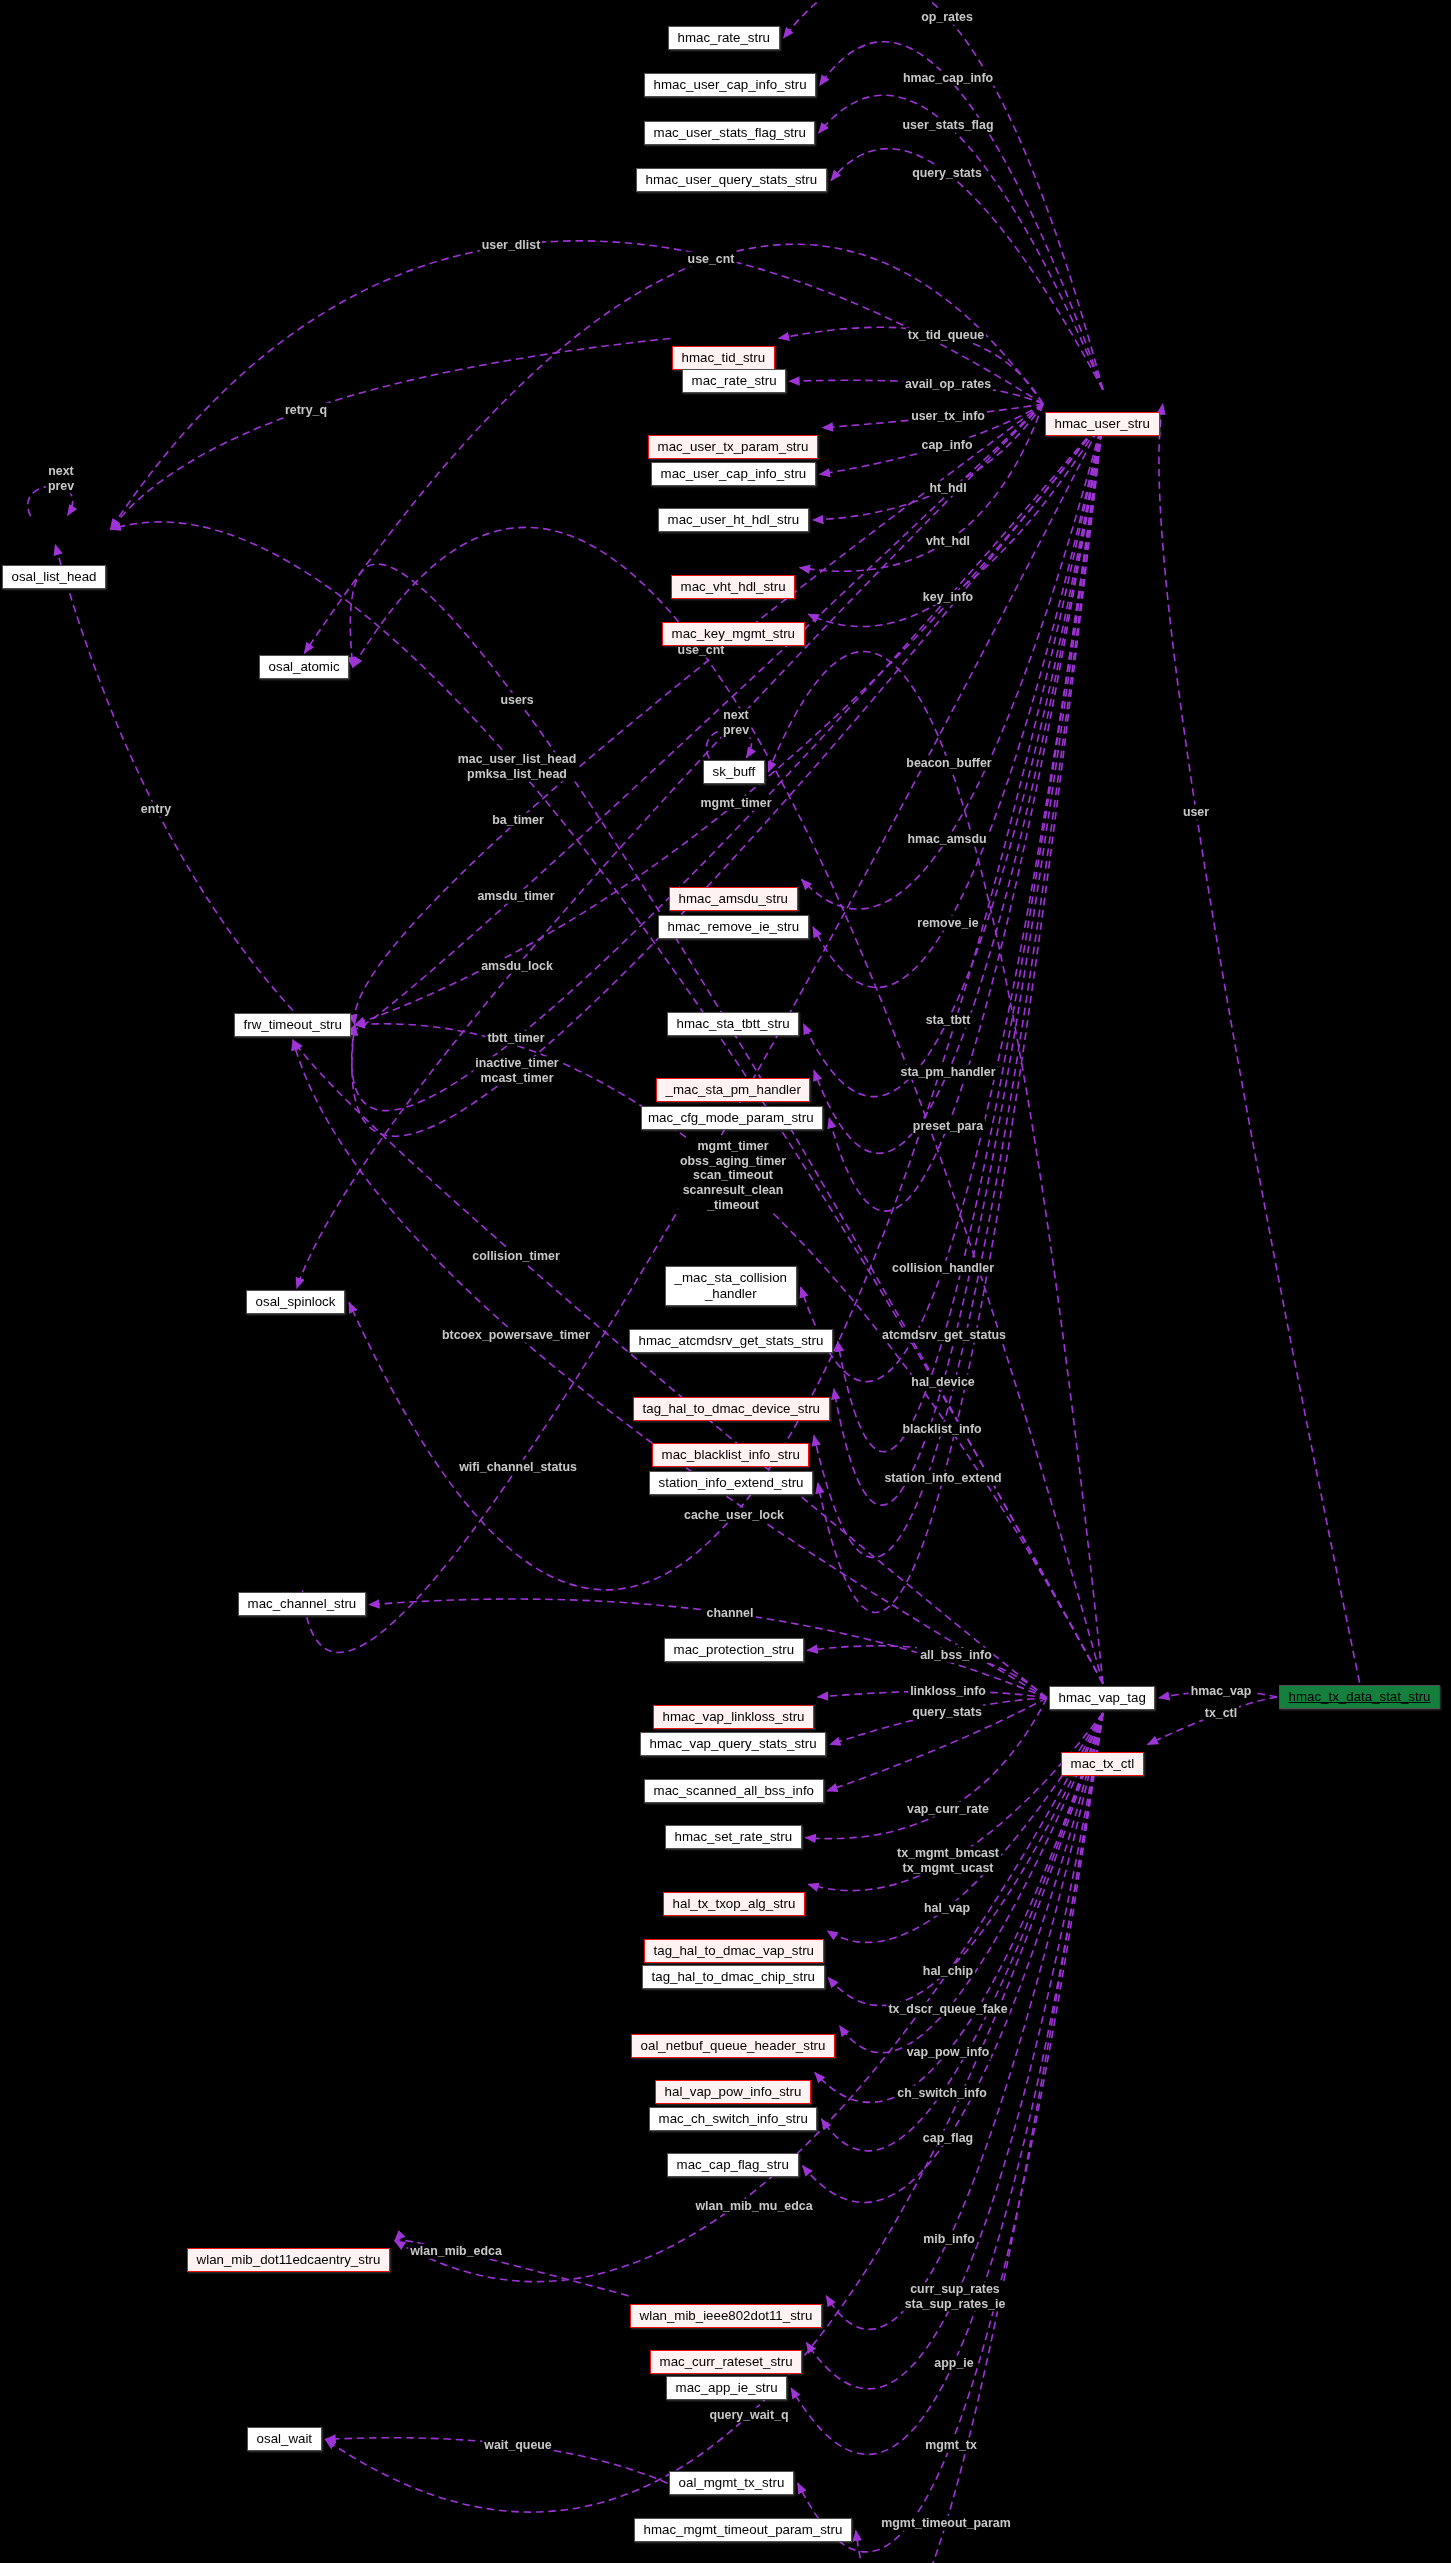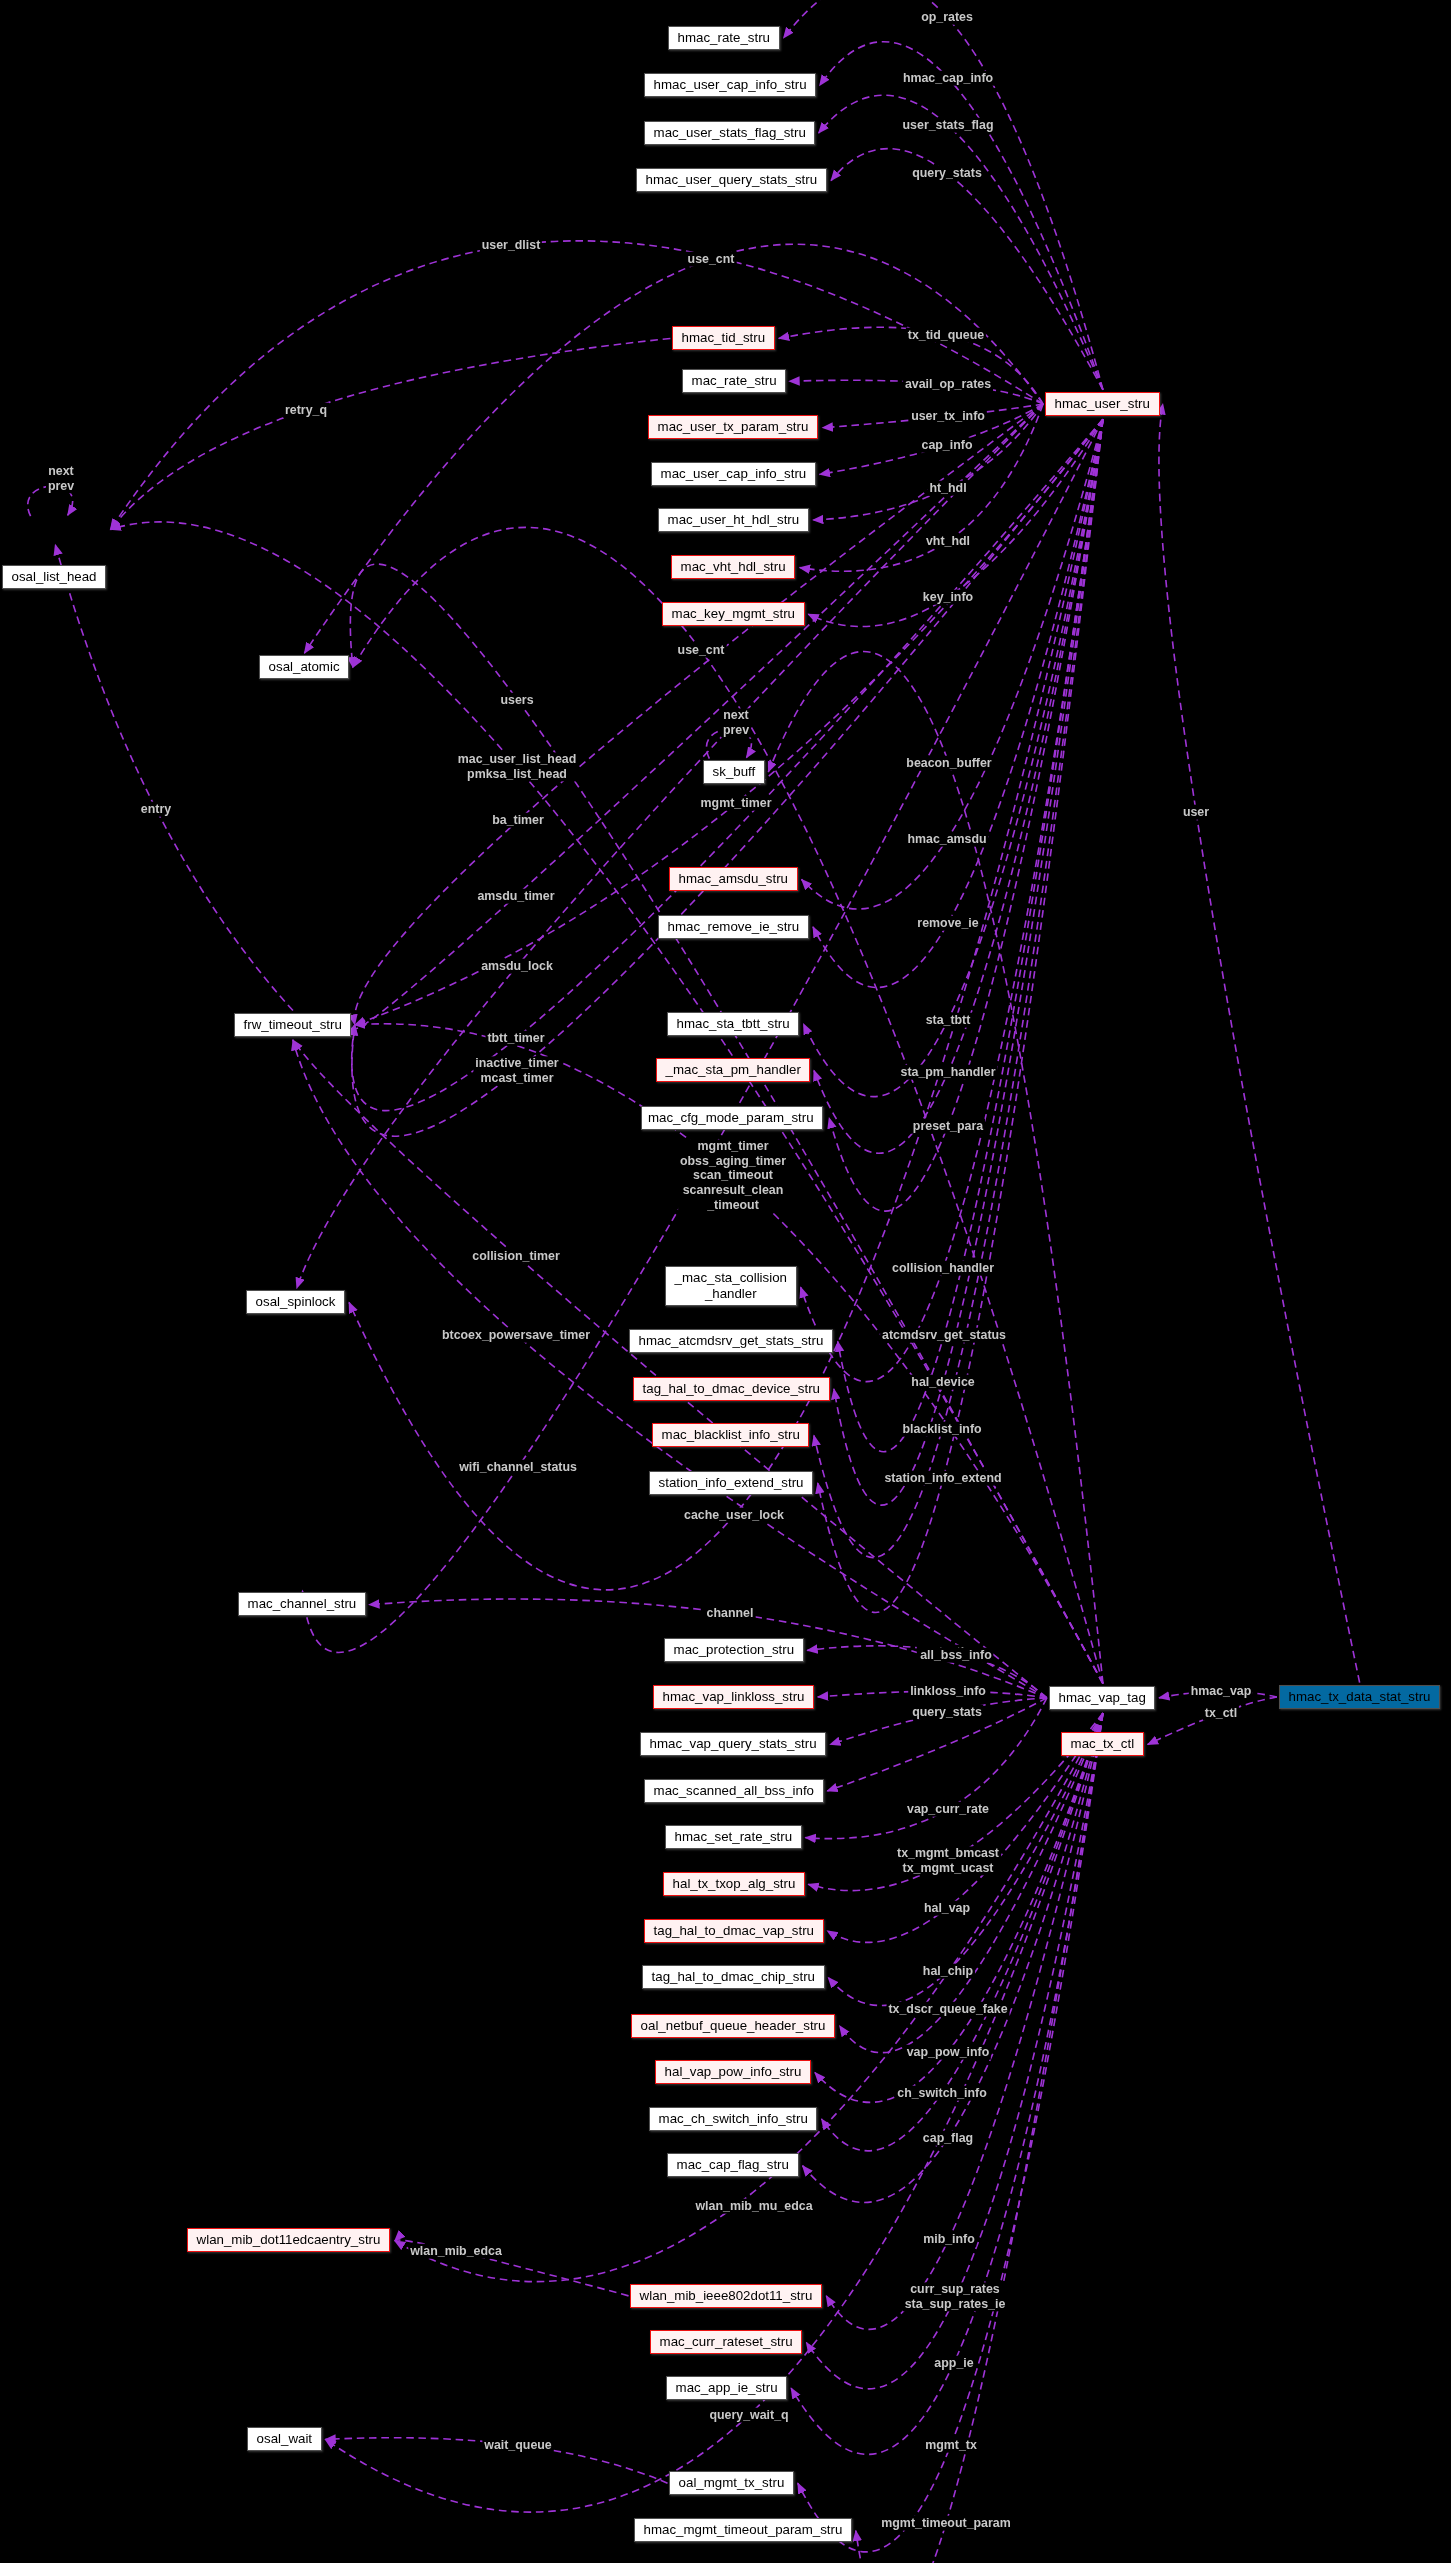--- a/index.html
+++ b/index.html
@@ -20,22 +20,22 @@
     transform:translate(-50%,-50%);
   }
   .node{
     position:absolute;z-index:3;
     font-size:13.3px;line-height:1.2;color:#000;
     background:#fff;border:1.9px solid #4f4f4f;
     padding:2.9px 8.6px;white-space:pre-line;text-align:center;
     box-shadow:1px 1px 1.9px rgba(190,190,190,0.28);
     cursor:pointer;
   }
-  .node.red{border-color:#ee1010;background:#fff2f2;}
-  .node.main{background:#0369a1;border-color:#4f4f4f;}
+  .node.red{border-color:#ee1010;background:#fff2f2;margin-top:20px;}
+  .node.main{background:#15803d;border-color:#4f4f4f;text-decoration:underline;}
 </style>
 </head>
 <body>
 
 <div id="diagram">
   <svg id="edges" width="1452" height="2563" viewBox="0 0 1527 2696">
     <defs>
       <marker id="arrow" markerUnits="userSpaceOnUse" markerWidth="15" markerHeight="12" refX="11" refY="5" orient="auto">
         <path d="M0,0 L12,5 L0,10 Z" fill="#9e33d6"></path>
       </marker>

